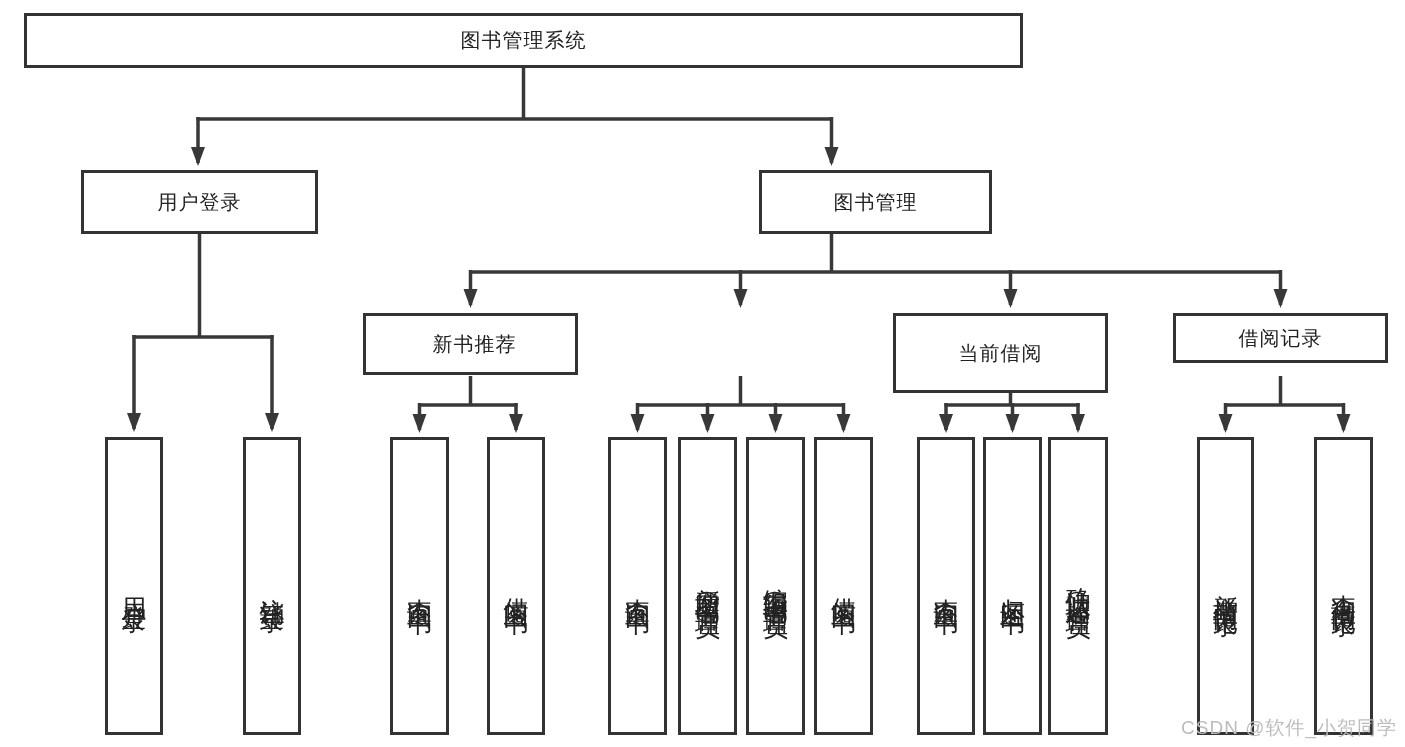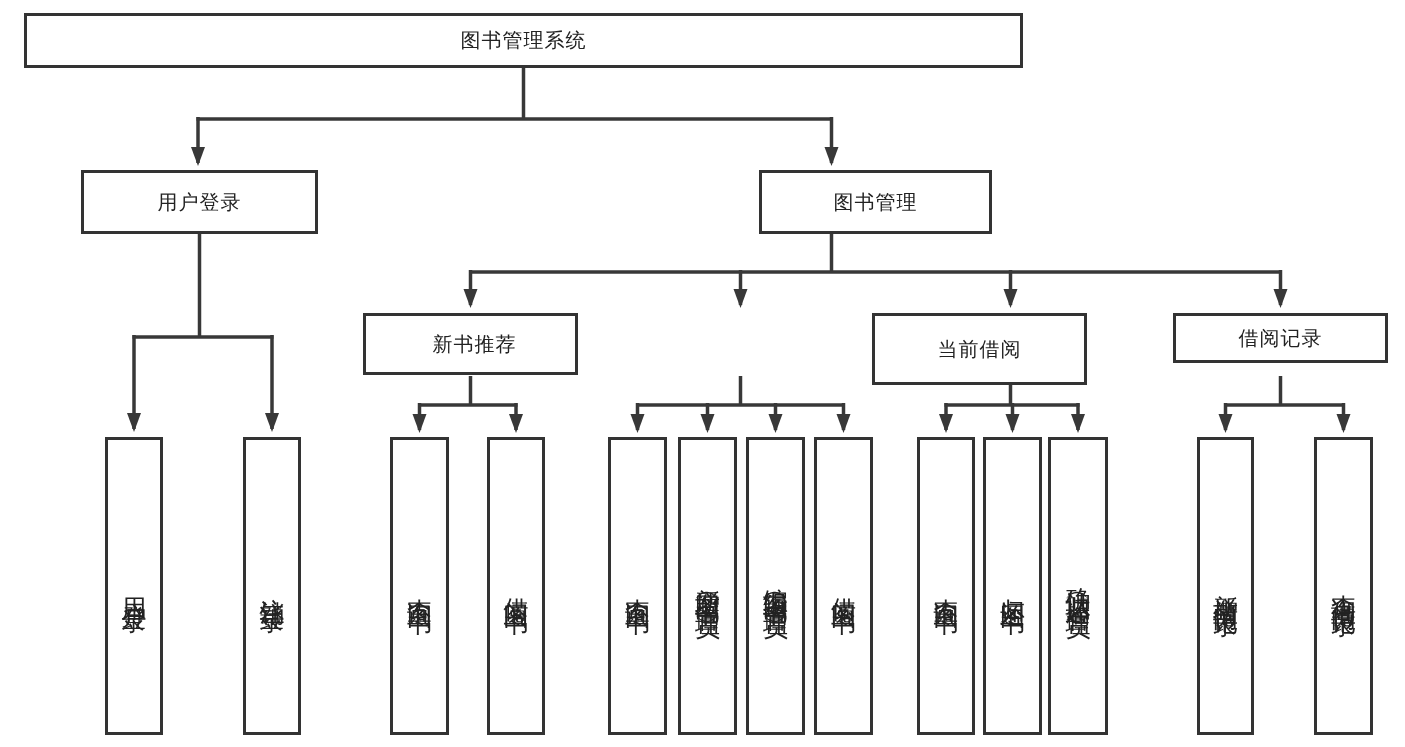--- a/index.html
+++ b/index.html
@@ -133,21 +133,21 @@
   <div class="box" style="left:81px; top:170px; width:237px; height:64px;">
     <span>用户登录</span>
   </div>
   <div class="box" style="left:714px; top:170px; width:233px; height:64px;margin-left:45px;">
     <span>图书管理</span>
   </div>
 
   <div class="box" style="left:363px; top:313px; width:215px; height:62px;padding-left:8px;">
     <span>新书推荐</span>
   </div>
-  <div class="box" style="left:872px; top:313px; width:215px; height:72px;">
+  <div class="box" style="left:893px; top:313px; width:215px; height:80px;">
     <span>当前借阅</span>
   </div>
   <div class="box" style="left:1173px; top:313px; width:215px; height:50px;">
     <span>借阅记录</span>
   </div>
 
   <div class="vbox" style="left:105px; top:437px; width:58px; height:298px;">
     <span class="vtext">用户登录</span>
   </div>
   <div class="vbox" style="left:243px; top:437px; width:58px; height:298px;">
@@ -184,13 +184,14 @@
     <span class="vtext">确认归还（管理员）</span>
   </div>
 
   <div class="vbox" style="left:1197px; top:437px; width:57px; height:298px;">
     <span class="vtext">新增借阅记录</span>
   </div>
   <div class="vbox" style="left:1314px; top:437px; width:59px; height:298px;">
     <span class="vtext">查询借阅记录</span>
   </div>
 
+  <div id="watermark">CSDN @软件_小贺同学</div>
 </div>
 
 </body></html>

